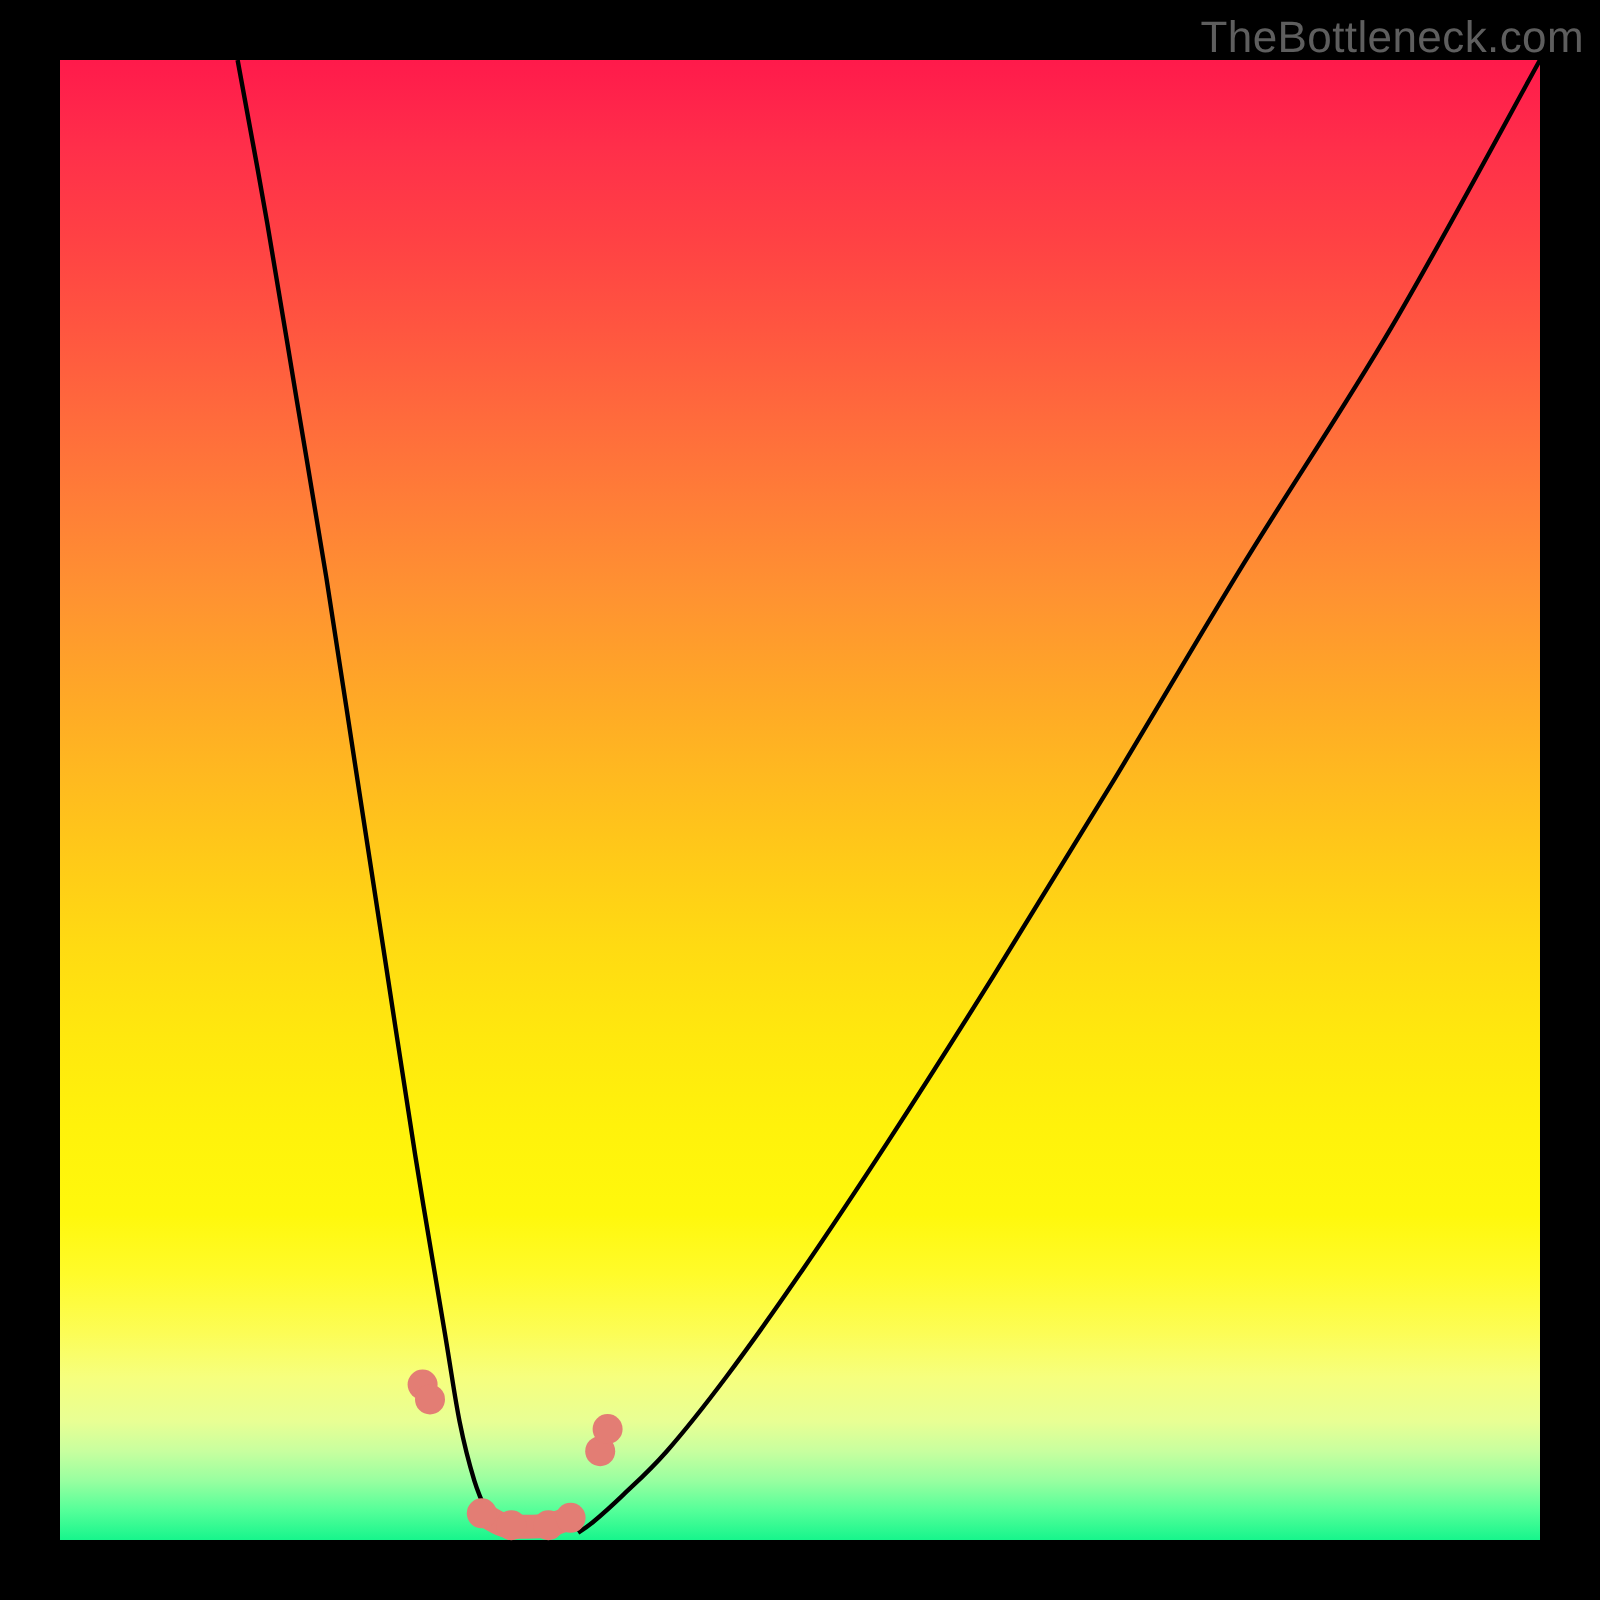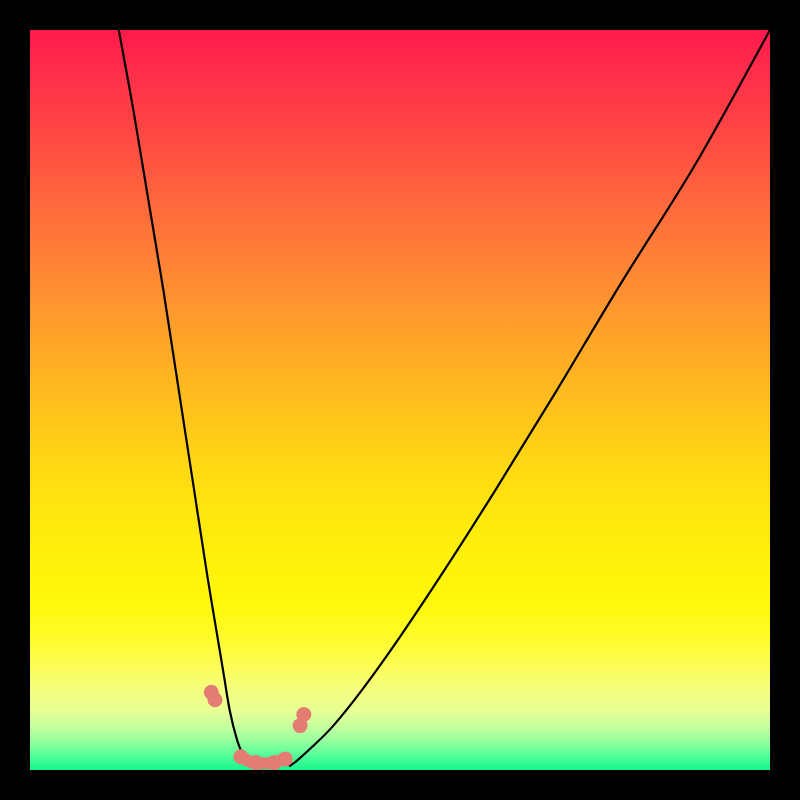--- a/index.html
+++ b/index.html
@@ -69,20 +69,21 @@
     width: 740px;
     height: 740px;
     overflow: visible;
   }
 </style>
 </head>
 <body>
 
 <div class="frame">
 
+  <div class="watermark">TheBottleneck.com</div>
 
   <div class="plot-area">
     <svg class="curves" viewBox="0 0 740 740">
       <path id="path-left" stroke="#000" stroke-width="2.2" fill="none" d="M 88.8 0 C 91.26666666666667 13.566666666666663, 98.66666666666667 53.03333333333332, 103.60000000000001 81.39999999999998 C 108.53333333333335 109.76666666666664, 113.46666666666667 140.59999999999994, 118.4 170.19999999999993 C 123.33333333333334 199.79999999999993, 128.26666666666665 228.16666666666666, 133.2 259 C 138.13333333333333 289.83333333333337, 143.06666666666666 323.1333333333333, 148 355.2 C 152.93333333333334 387.26666666666665, 157.86666666666667 419.3333333333333, 162.8 451.4 C 167.73333333333335 483.46666666666664, 172.66666666666666 516.7666666666667, 177.6 547.6 C 182.53333333333333 578.4333333333334, 188.7 614.2, 192.4 636.4 C 196.10000000000002 658.5999999999999, 197.33333333333334 668.4666666666666, 199.8 680.8 C 202.26666666666668 693.1333333333333, 204.73333333333335 702.3833333333333, 207.20000000000002 710.4 C 209.66666666666669 718.4166666666666, 212.75 724.5833333333333, 214.6 728.9 C 216.45 733.2166666666667, 217.6833333333333 735.0666666666666, 218.29999999999998 736.3"></path>
       <path id="path-right" stroke="#000" stroke-width="2.2" fill="none" d="M 259 736.3 C 260.23333333333335 735.4366666666666, 262.7 734.2033333333334, 266.4 731.12 C 270.09999999999997 728.0366666666666, 275.0333333333333 723.7199999999999, 281.2 717.8 C 287.3666666666667 711.88, 294.76666666666665 705.4666666666667, 303.4 695.6 C 312.0333333333333 685.7333333333333, 321.9 673.4000000000001, 333 658.6 C 344.1 643.8, 356.43333333333334 626.5333333333333, 370 606.8 C 383.56666666666666 587.0666666666666, 398.3666666666667 564.8666666666667, 414.40000000000003 540.2 C 430.4333333333334 515.5333333333334, 447.7 488.40000000000003, 466.2 458.8 C 484.7 429.2, 504.4333333333333 397.1333333333333, 525.4 362.59999999999997 C 546.3666666666667 328.0666666666666, 568.5666666666666 289.83333333333326, 592 251.59999999999997 C 615.4333333333334 213.36666666666665, 641.3333333333334 175.13333333333338, 666 133.20000000000005 C 690.6666666666666 91.26666666666671, 727.6666666666666 22.200000000000006, 740 0"></path>
       <path id="path-arc" stroke="#e37d74" stroke-width="12" fill="none" stroke-linecap="round" d="M 210.89999999999998 726.68 C 212.74999999999997 727.6666666666666, 218.3 731.49, 222 732.6 C 225.7 733.71, 229.39999999999998 733.34, 233.1 733.34 C 236.8 733.34, 240.50000000000003 733.34, 244.20000000000002 732.6 C 247.9 731.86, 253.45 729.5166666666667, 255.29999999999998 728.9"></path>
       <g id="marker-group">
           <circle cx="181.29999999999998" cy="662.3" r="7.5" fill="#e37d74"></circle>
           <circle cx="185" cy="669.7" r="7.5" fill="#e37d74"></circle>
           <circle cx="210.89999999999998" cy="726.68" r="7.5" fill="#e37d74"></circle>

